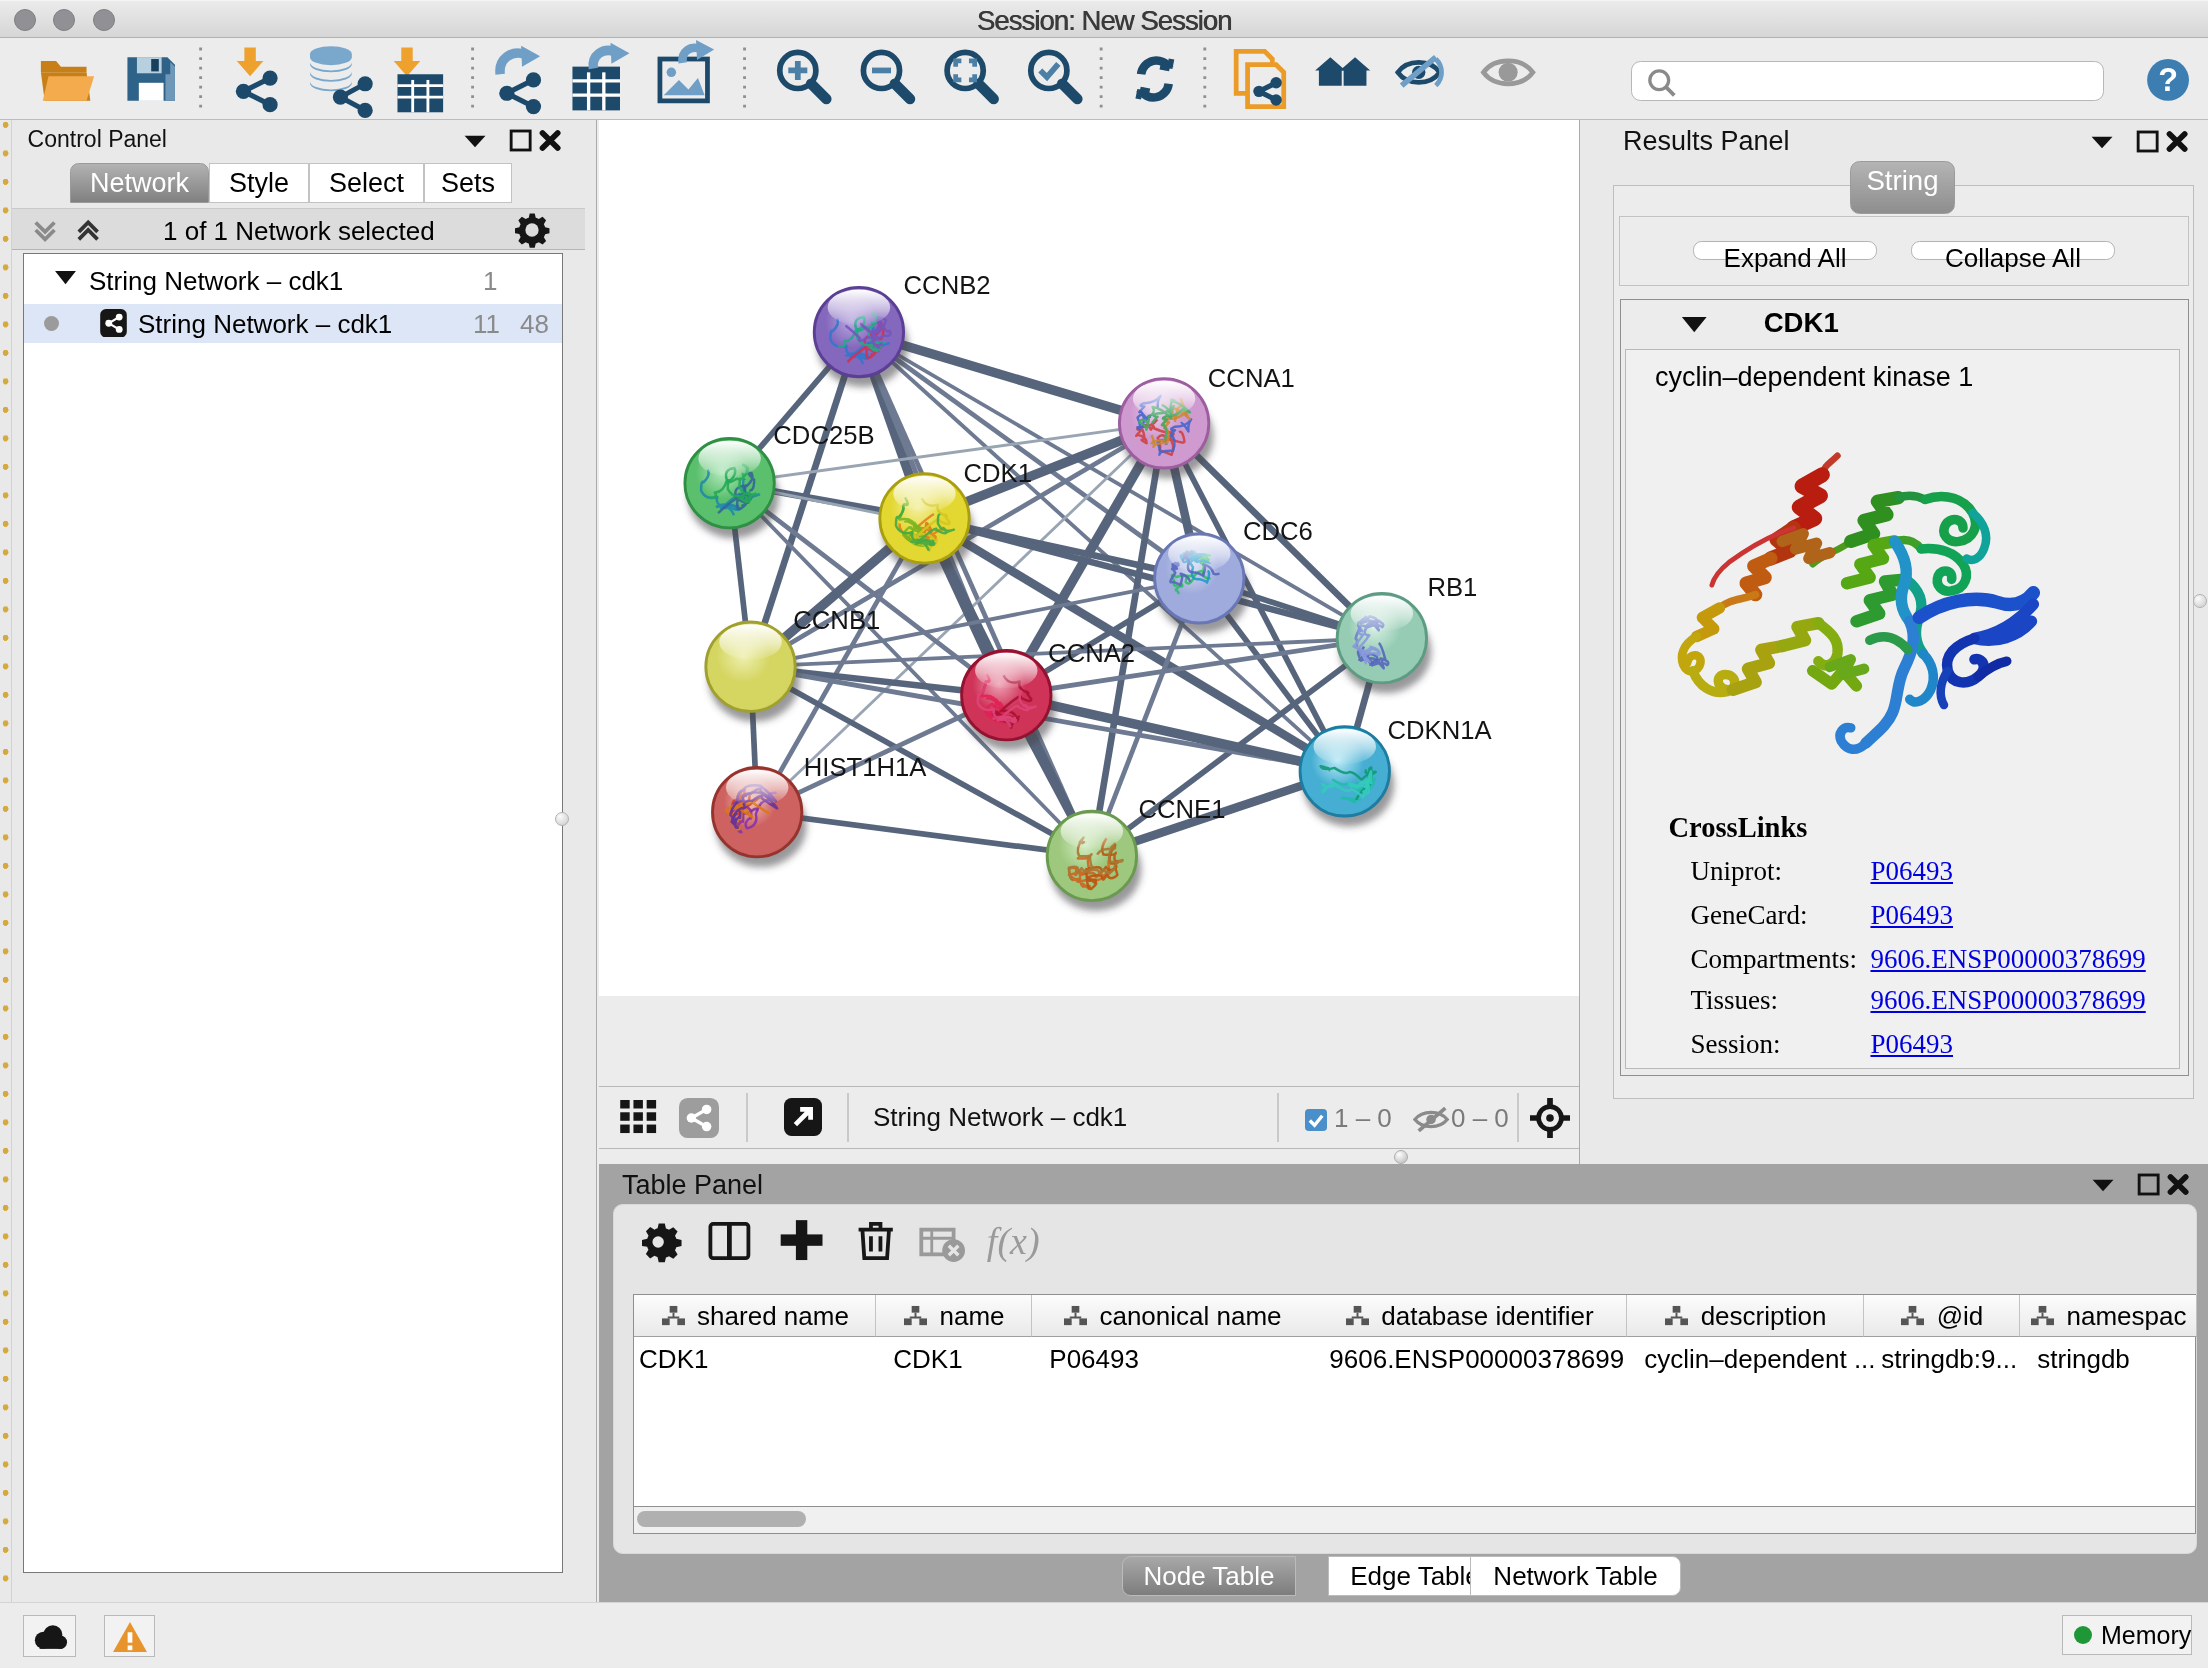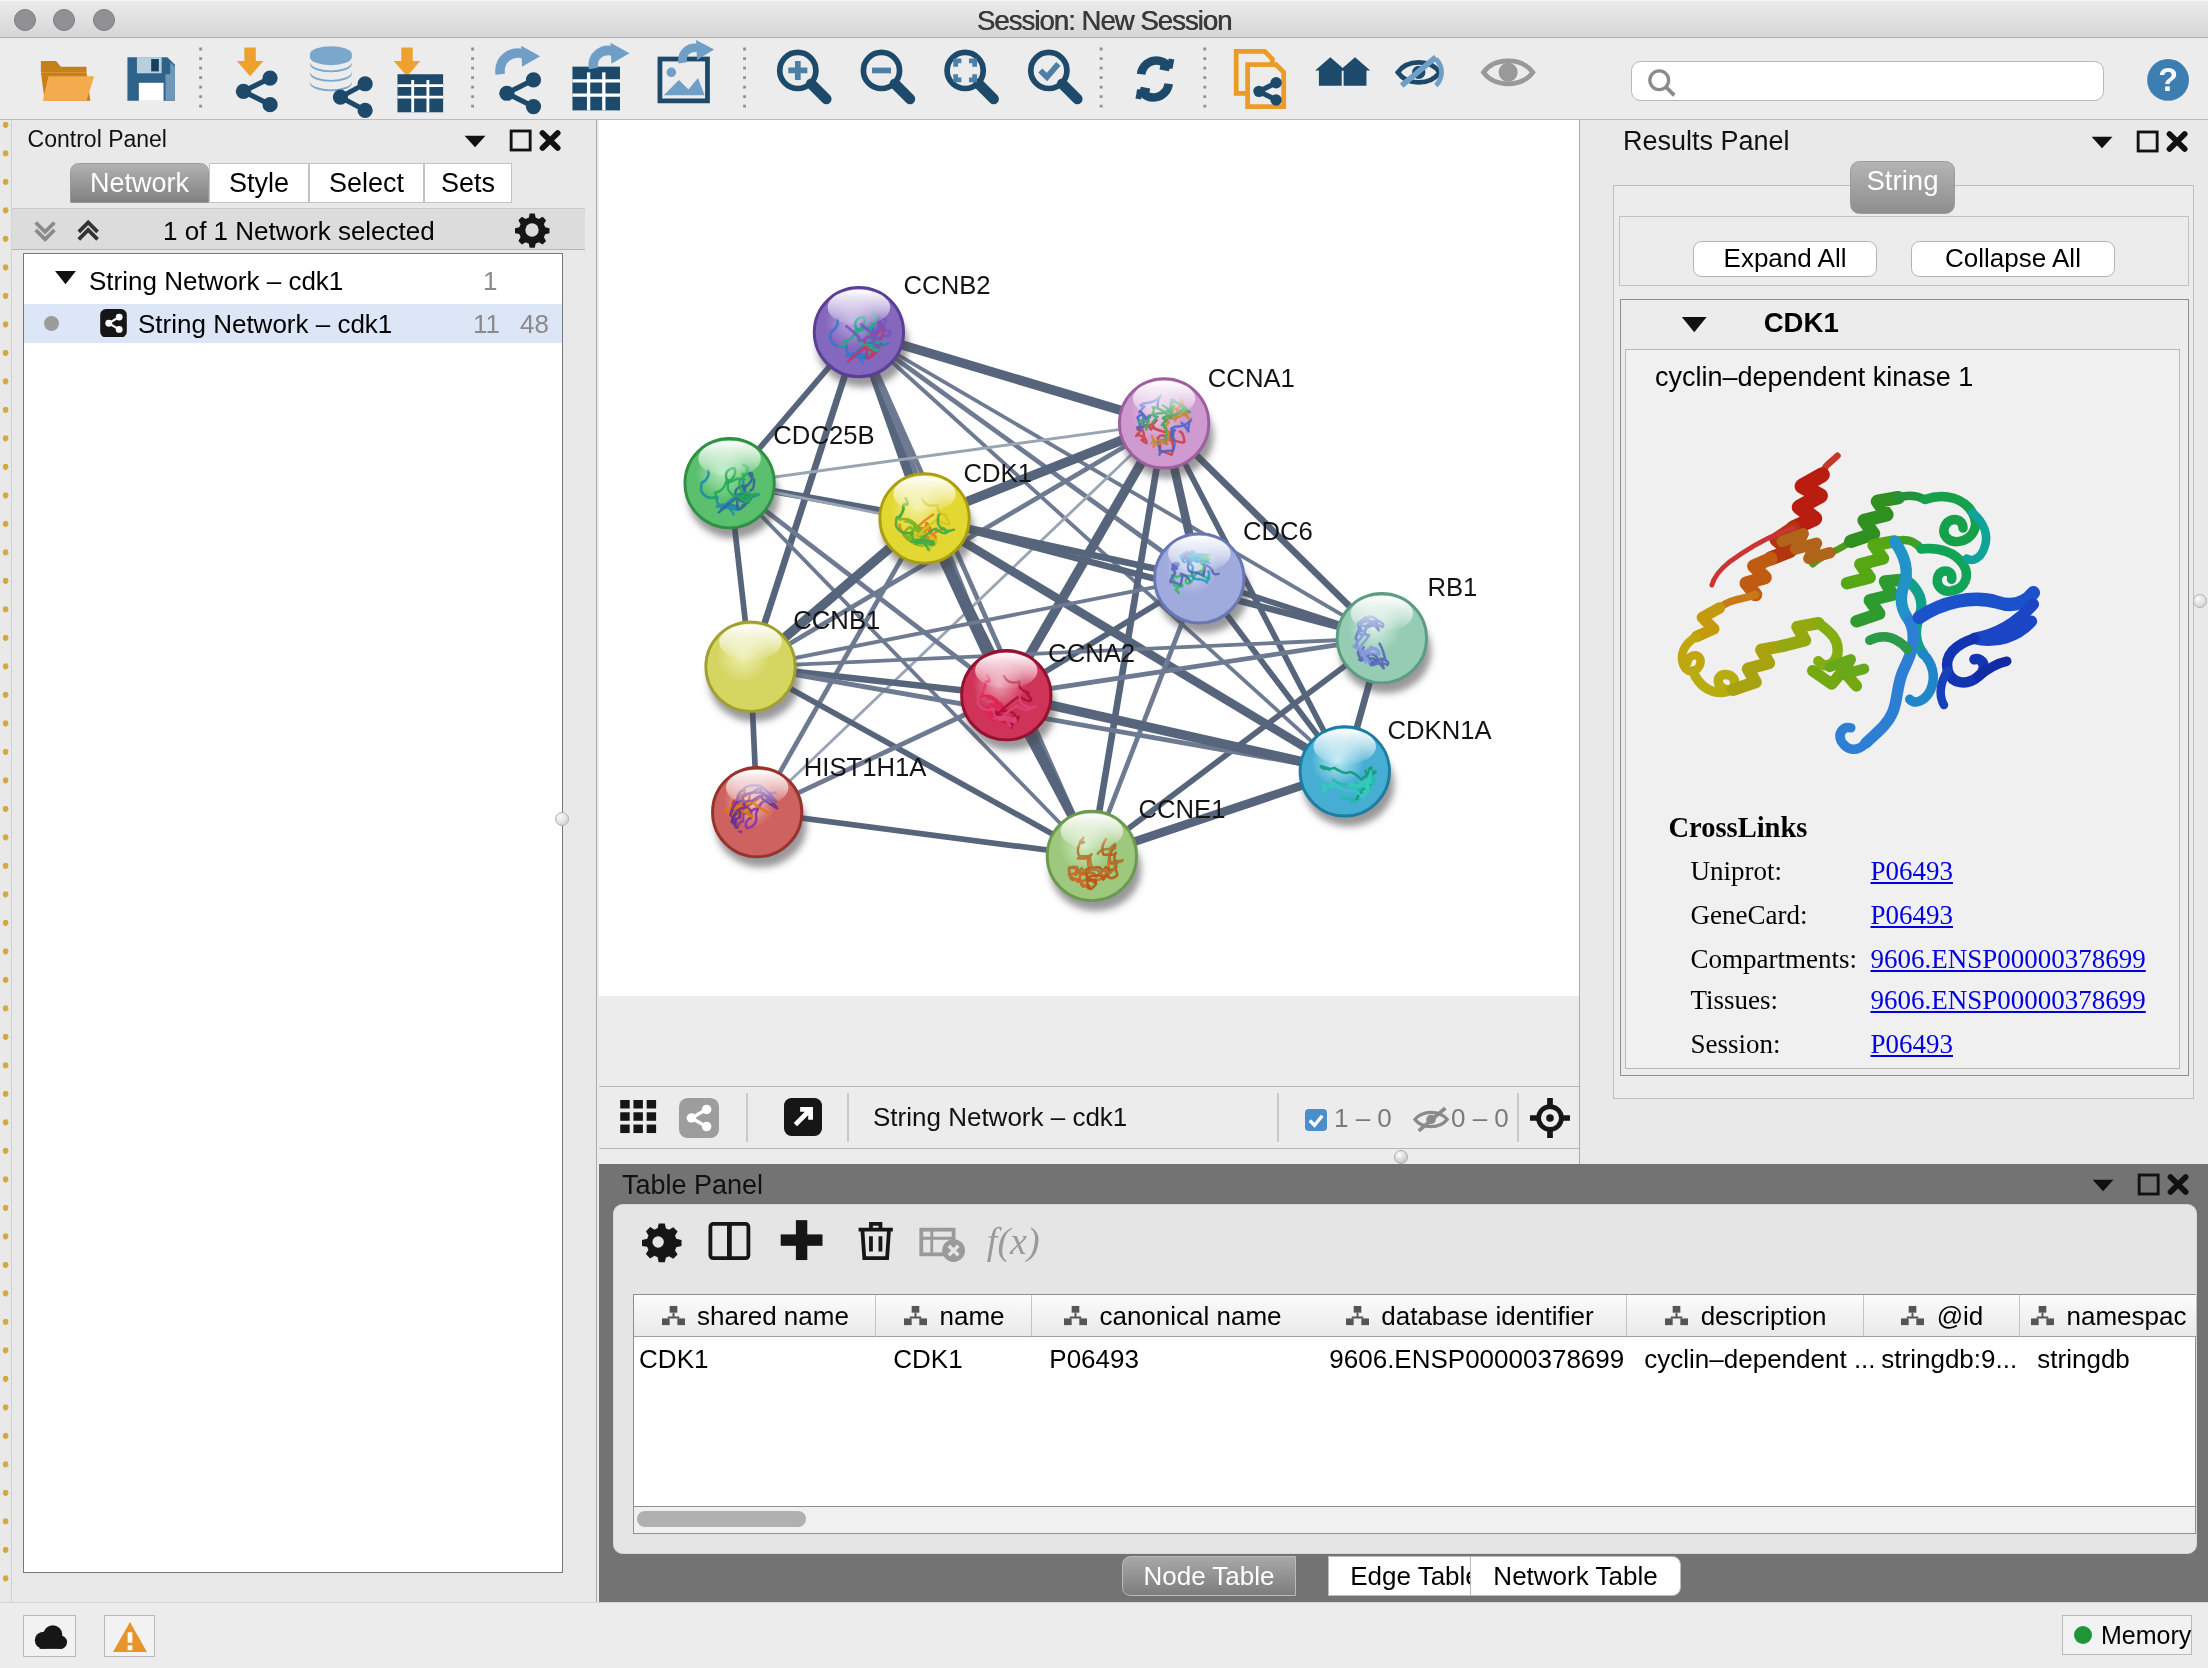--- a/index.html
+++ b/index.html
@@ -47,31 +47,31 @@
   #rpanel { position:absolute; left:1579px; top:120px; width:630px; height:1044px;
     background:#e9e9e9; border-left:1.9px solid #aaaaaa; }
   #rp-title { position:absolute; left:43px; top:5.7px; font-size:27px; color:#111; }
   #stringtab { position:absolute; left:270px; top:41px; width:105px; height:53px;
     background:linear-gradient(#b4b4b4,#8e8e8e); border-radius:9.5px; border:1px solid #9b9b9b;
     color:#fff; font-size:27.6px; text-align:center; line-height:37px; }
   #rp-box { position:absolute; left:33px; top:65px; width:581px; height:914px;
     background:#ececec; border:1px solid #bdbdbd; }
   #rp-btnbox { position:absolute; left:4.8px; top:30px; width:570px; height:70px;
     background:#ececec; border:1px solid #c2c2c2; }
-  .rbtn { position:absolute; top:55px; height:36px; background:#fff; border:1.9px solid #b3b3b3;
+  .rbtn { position:absolute; top:55px; height:19px; background:#fff; border:1.9px solid #b3b3b3;
     border-radius:8.6px; font-size:26px; text-align:center; color:#000; line-height:32px;}
   #cdk1box { position:absolute; left:5.7px; top:113px; width:569px; height:777px;
     border:1.9px solid #8f8f8f; background:#ececec; }
   #cdk1content { position:absolute; left:4.8px; top:49px; width:555px; height:720px;
     background:#f0f0f0; border:1px solid #b9b9b9; }
   .serif { font-family:Liberation Serif, serif; }
   .xlink { color:#0000e0; text-decoration:underline; }
 
   #tpanel { position:absolute; left:599px; top:1164px; width:1609px; height:438px;
-    background:#737373; }
+    background:#a3a3a3; }
   #tp-title { position:absolute; left:23px; top:5.7px; font-size:27px; color:#111; }
   #tp-box { position:absolute; left:14.3px; top:40px; width:1584px; height:350px;
     background:#e5e5e5; border-radius:9.5px; border:1px solid #d8d8d8; }
   #tbl { position:absolute; left:19px; top:89px; width:1563px; height:213px;
     background:#fff; border:1.9px solid #8f8f8f; }
   .th { position:absolute; top:0; height:42px; border-right:1px solid #c3c3c3;
     background:linear-gradient(#fcfcfc,#e9e9e9); font-size:26px; color:#000;
     border-bottom:1.9px solid #9f9f9f; }
   .thx { position:absolute; top:5.7px; width:100%; text-align:center; }
   .td { position:absolute; top:49px; font-size:26px; color:#000; }

